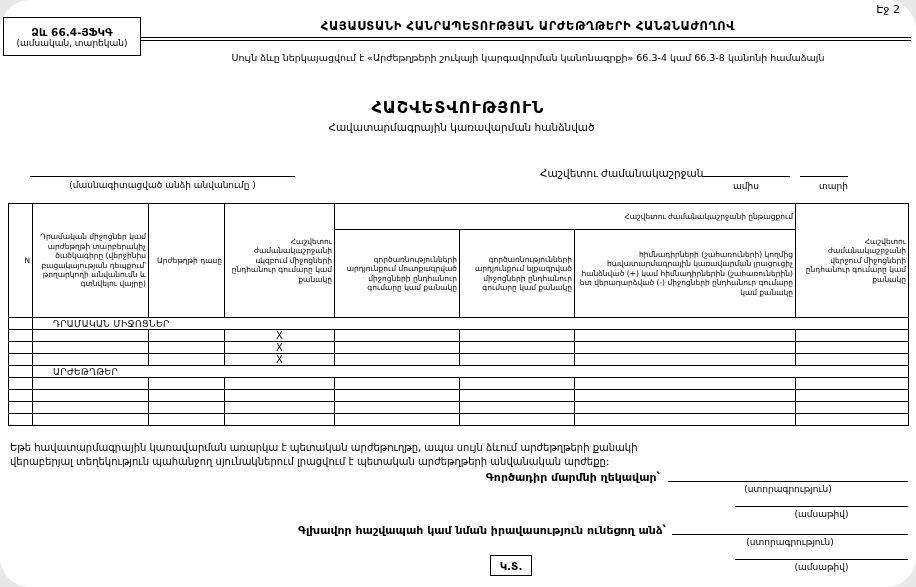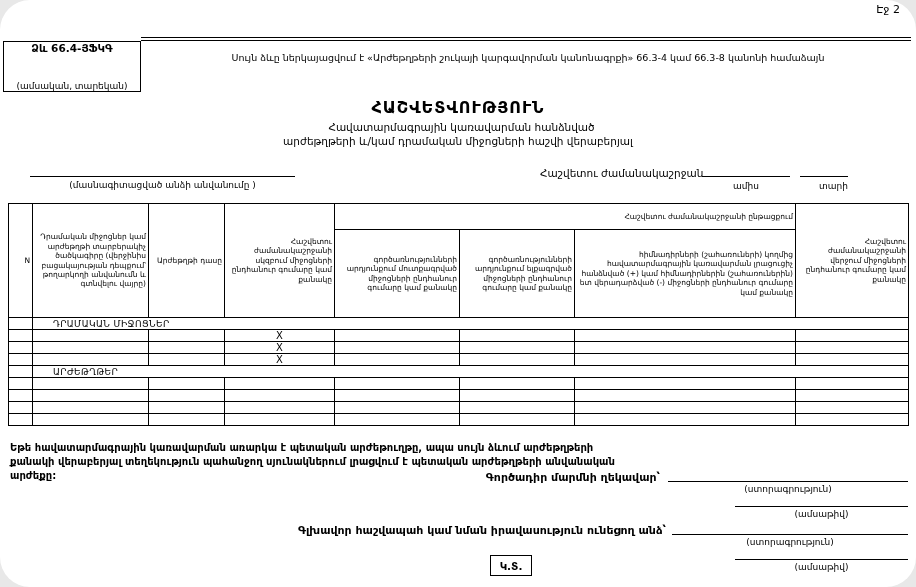--- a/index.html
+++ b/index.html
@@ -4,22 +4,22 @@
 <style>
   * { margin:0; padding:0; box-sizing:border-box; }
   html,body { background:#e8e8e8; }
   body { font-family:"DejaVu Sans", sans-serif; color:#000; }
   .page { position:relative; width:916px; height:587px; background:#fff; margin:0 auto; overflow:hidden;border-radius:30px; }
 
   .abs { position:absolute; }
   .line { position:absolute; border-bottom:1px solid #000; }
 
   .page-num { top:3px; right:16px; font-size:11px; }
-  .form-code-box { left:3px; top:17px; width:138px; height:51px; border:1px solid #000;
-                   display:flex; flex-direction:column; justify-content:space-between; text-align:center;margin-top:24px; }
+  .form-code-box { left:3px; top:17px; width:138px; height:39px; border:1px solid #000;
+                   display:flex; flex-direction:column; justify-content:center; text-align:center; }
   .fc1 { font-size:10.5px; font-weight:bold; }
   .fc2 { font-size:9px; }
 
   .org-title { left:150px; right:10px; top:19px; text-align:center; font-weight:bold; font-size:11.5px; letter-spacing:0.6px; }
   .double-rule { left:141px; right:5px; top:37px; height:4px; border-top:1px solid #000; border-bottom:1px solid #000; }
   .submission-note { left:140px; right:0; top:52px; text-align:center; font-size:9.5px; }
 
   .report-title { left:0; right:0; top:98px; text-align:center; font-weight:bold; font-size:16px; letter-spacing:1px; }
   .subtitle1 { left:0; right:0; top:121px; text-align:center; font-size:10.5px;padding-left:7px; }
   .subtitle2 { left:0; right:0; top:135px; text-align:center; font-size:10.5px; }
@@ -37,21 +37,21 @@
                        border-collapse:collapse; table-layout:fixed; }
   .report-table th, .report-table td { border:1px solid #000; }
   .report-table th { font-weight:normal; font-size:7.5px; line-height:1.25;
                      text-align:right; vertical-align:middle; padding:1px 2px; }
   .report-table thead tr.group-row { height:26px; }
   .report-table thead tr.sub-row { height:88px; }
   .report-table td { height:12px; font-size:9px; padding:0 2px; vertical-align:middle; }
   .report-table td.x-cell { text-align:center; font-size:10px; }
   .report-table td.section { text-align:left; font-size:9px; letter-spacing:0.4px; padding-left:20px; white-space:nowrap; }
 
-  .footnote { left:10px; top:441px; width:628px; font-size:10px; line-height:1.4;font-weight:bold; }
+  .footnote { left:10px; top:441px; width:628px; font-size:10px; line-height:1.4; }
 
   .sig-label { text-align:right; font-weight:bold; font-size:11px; }
   .exec-label { left:0; top:471px; width:660px;padding-left:17px; }
   .exec-sign-line { left:668px; top:469px; width:240px; height:13px; }
   .exec-sign-cap  { left:668px; top:484px; width:240px; text-align:center; font-size:9px; }
   .exec-date-line { left:735px; top:495px; width:173px; height:12px; }
   .exec-date-cap  { left:735px; top:509px; width:173px; text-align:center; font-size:9px; }
 
   .acc-label { left:0; top:524px; width:666px; }
   .acc-sign-line { left:672px; top:522px; width:236px; height:13px; }
@@ -68,26 +68,26 @@
 
 <div class="page">
 
   <div class="abs page-num">Էջ 2</div>
 
   <div class="abs form-code-box">
     <div class="fc1">Ձև 66.4-ՅՖԿԳ</div>
     <div class="fc2">(ամսական, տարեկան)</div>
   </div>
 
+  <div class="abs org-title">ՀԱՅԱՍՏԱՆԻ ՀԱՆՐԱՊԵՏՈՒԹՅԱՆ ԱՐԺԵԹՂԹԵՐԻ ՀԱՆՁՆԱԺՈՂՈՎ</div>
   <div class="abs double-rule"></div>
   <div class="abs submission-note">Սույն ձևը ներկայացվում է «Արժեթղթերի շուկայի կարգավորման կանոնագրքի» 66.3-4 կամ 66.3-8 կանոնի համաձայն</div>
 
   <div class="abs report-title">ՀԱՇՎԵՏՎՈՒԹՅՈՒՆ</div>
   <div class="abs subtitle1">Հավատարմագրային կառավարման հանձնված</div>
-  <div class="abs subtitle2">արժեթղթերի և/կամ դրամական միջոցների հաշվի վերաբերյալ</div>
 
   <div class="line entity-line"></div>
   <div class="abs entity-caption">(մասնագիտացված անձի անվանումը )</div>
 
   <div class="abs period-label">Հաշվետու ժամանակաշրջան</div>
   <div class="line month-line"></div>
   <div class="line year-line"></div>
   <div class="abs month-cap">ամիս</div>
   <div class="abs year-cap">տարի</div>
 

